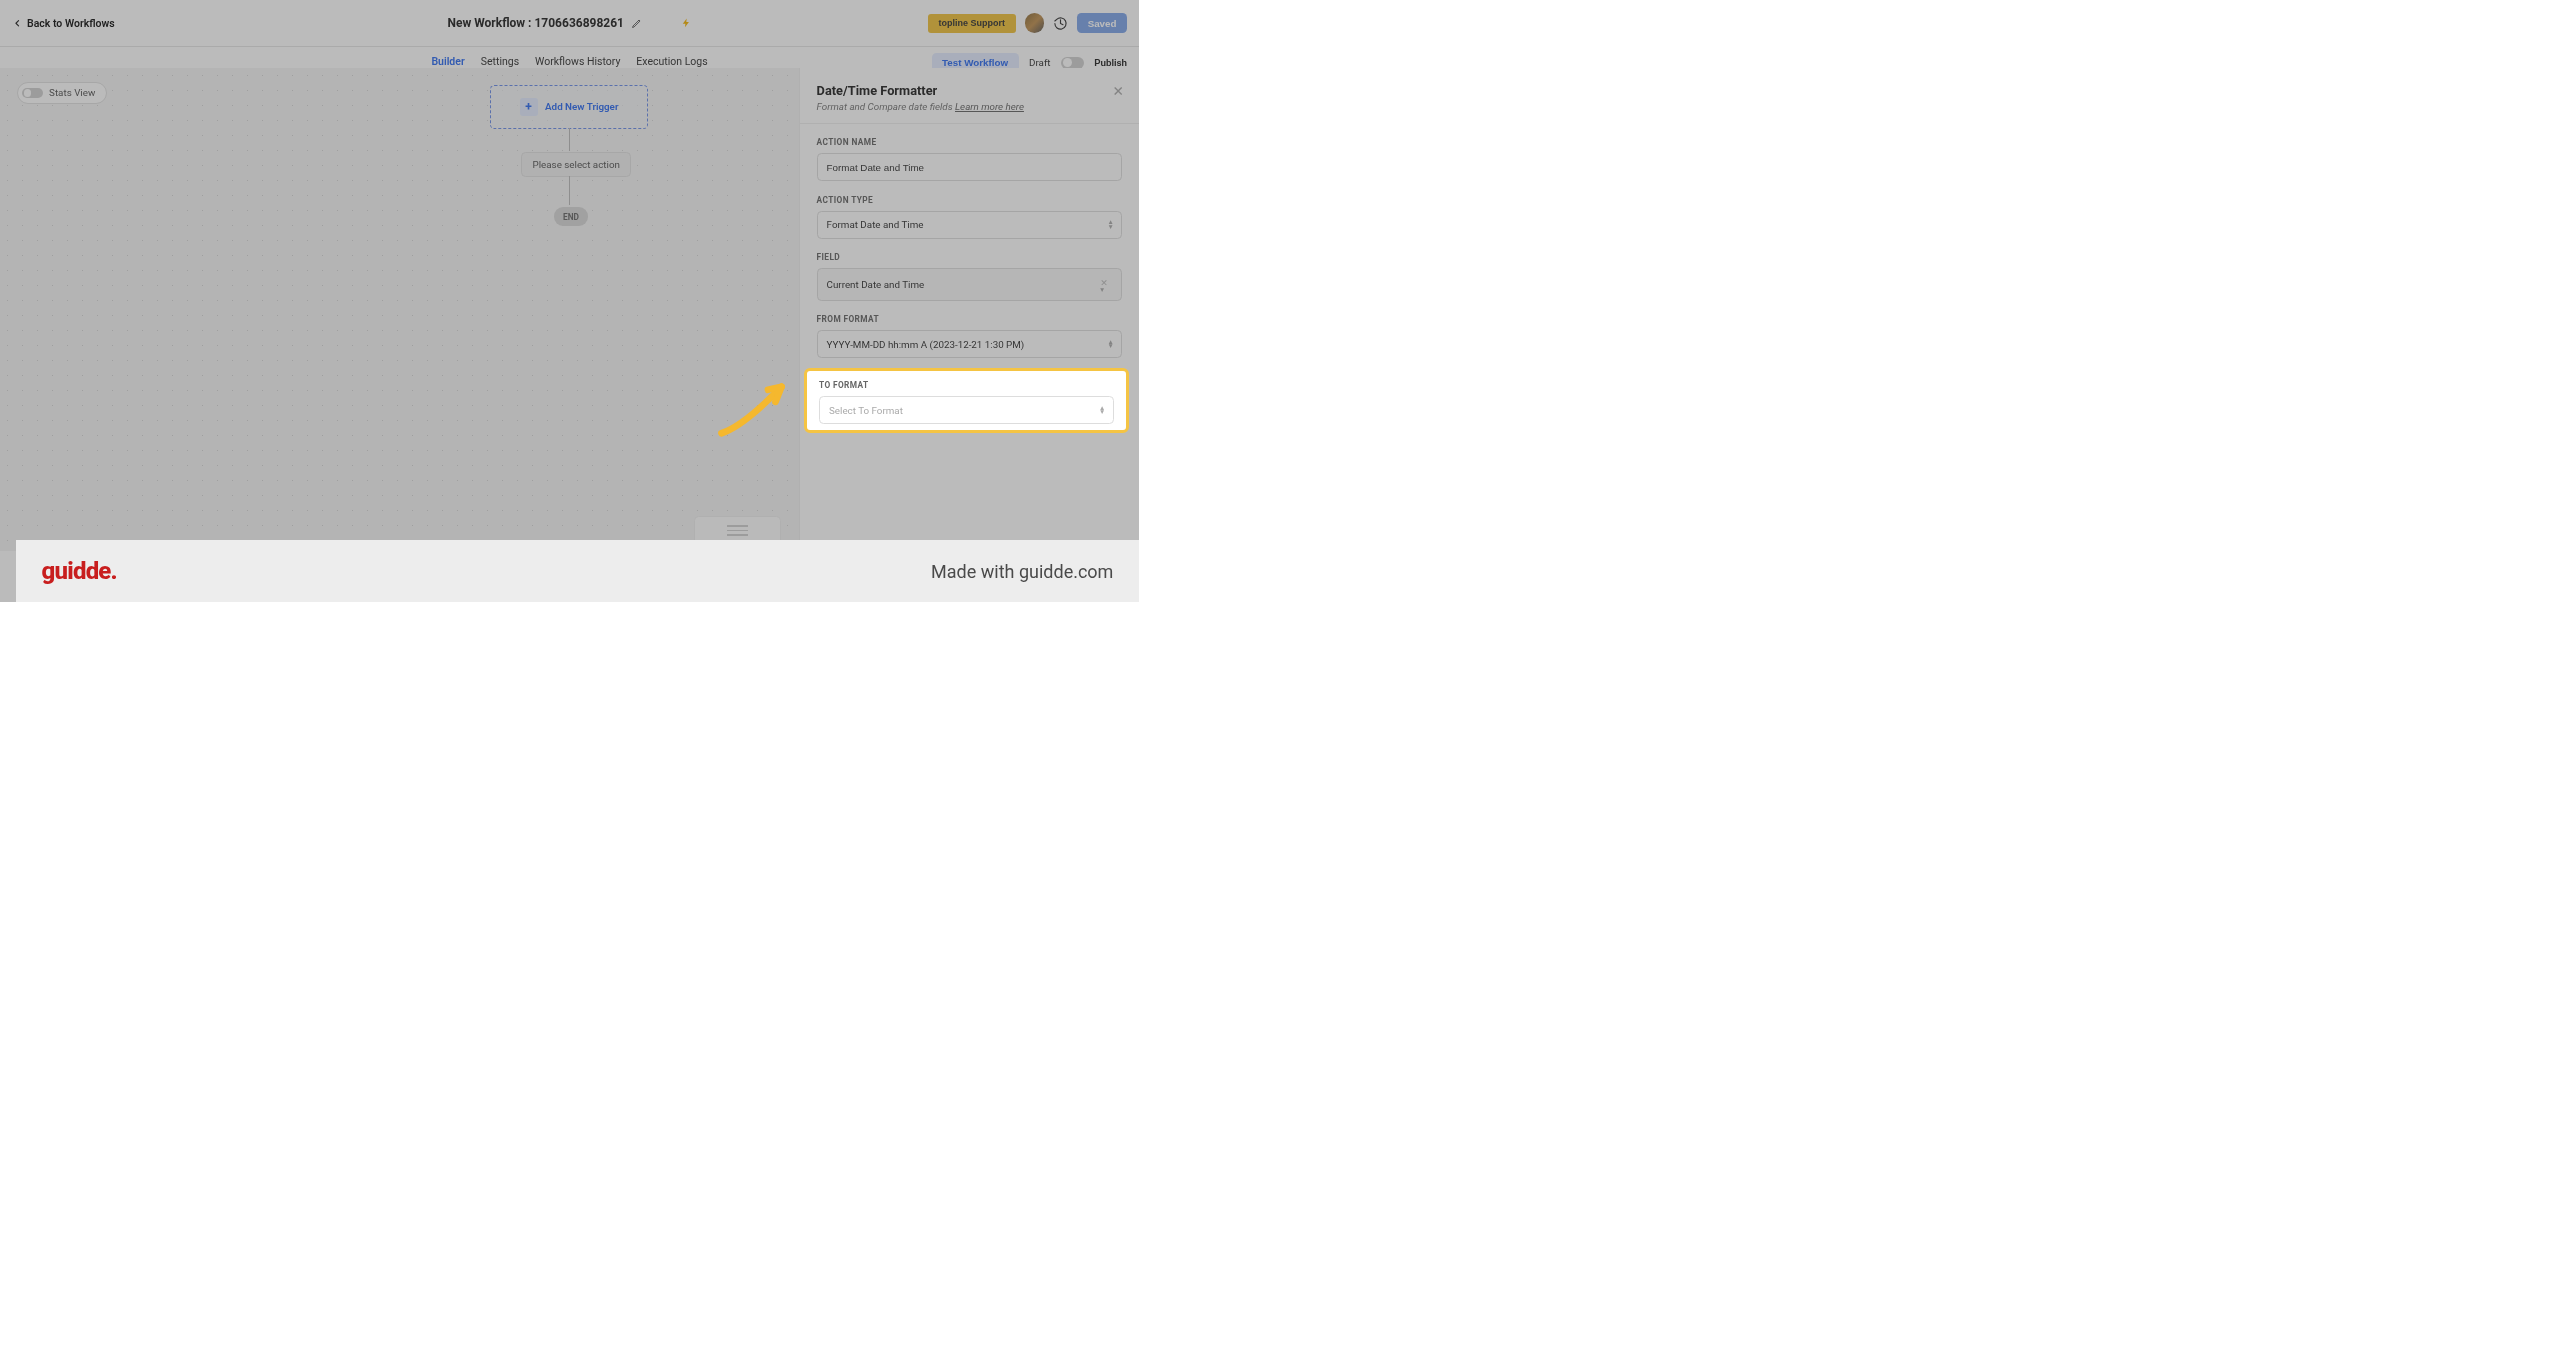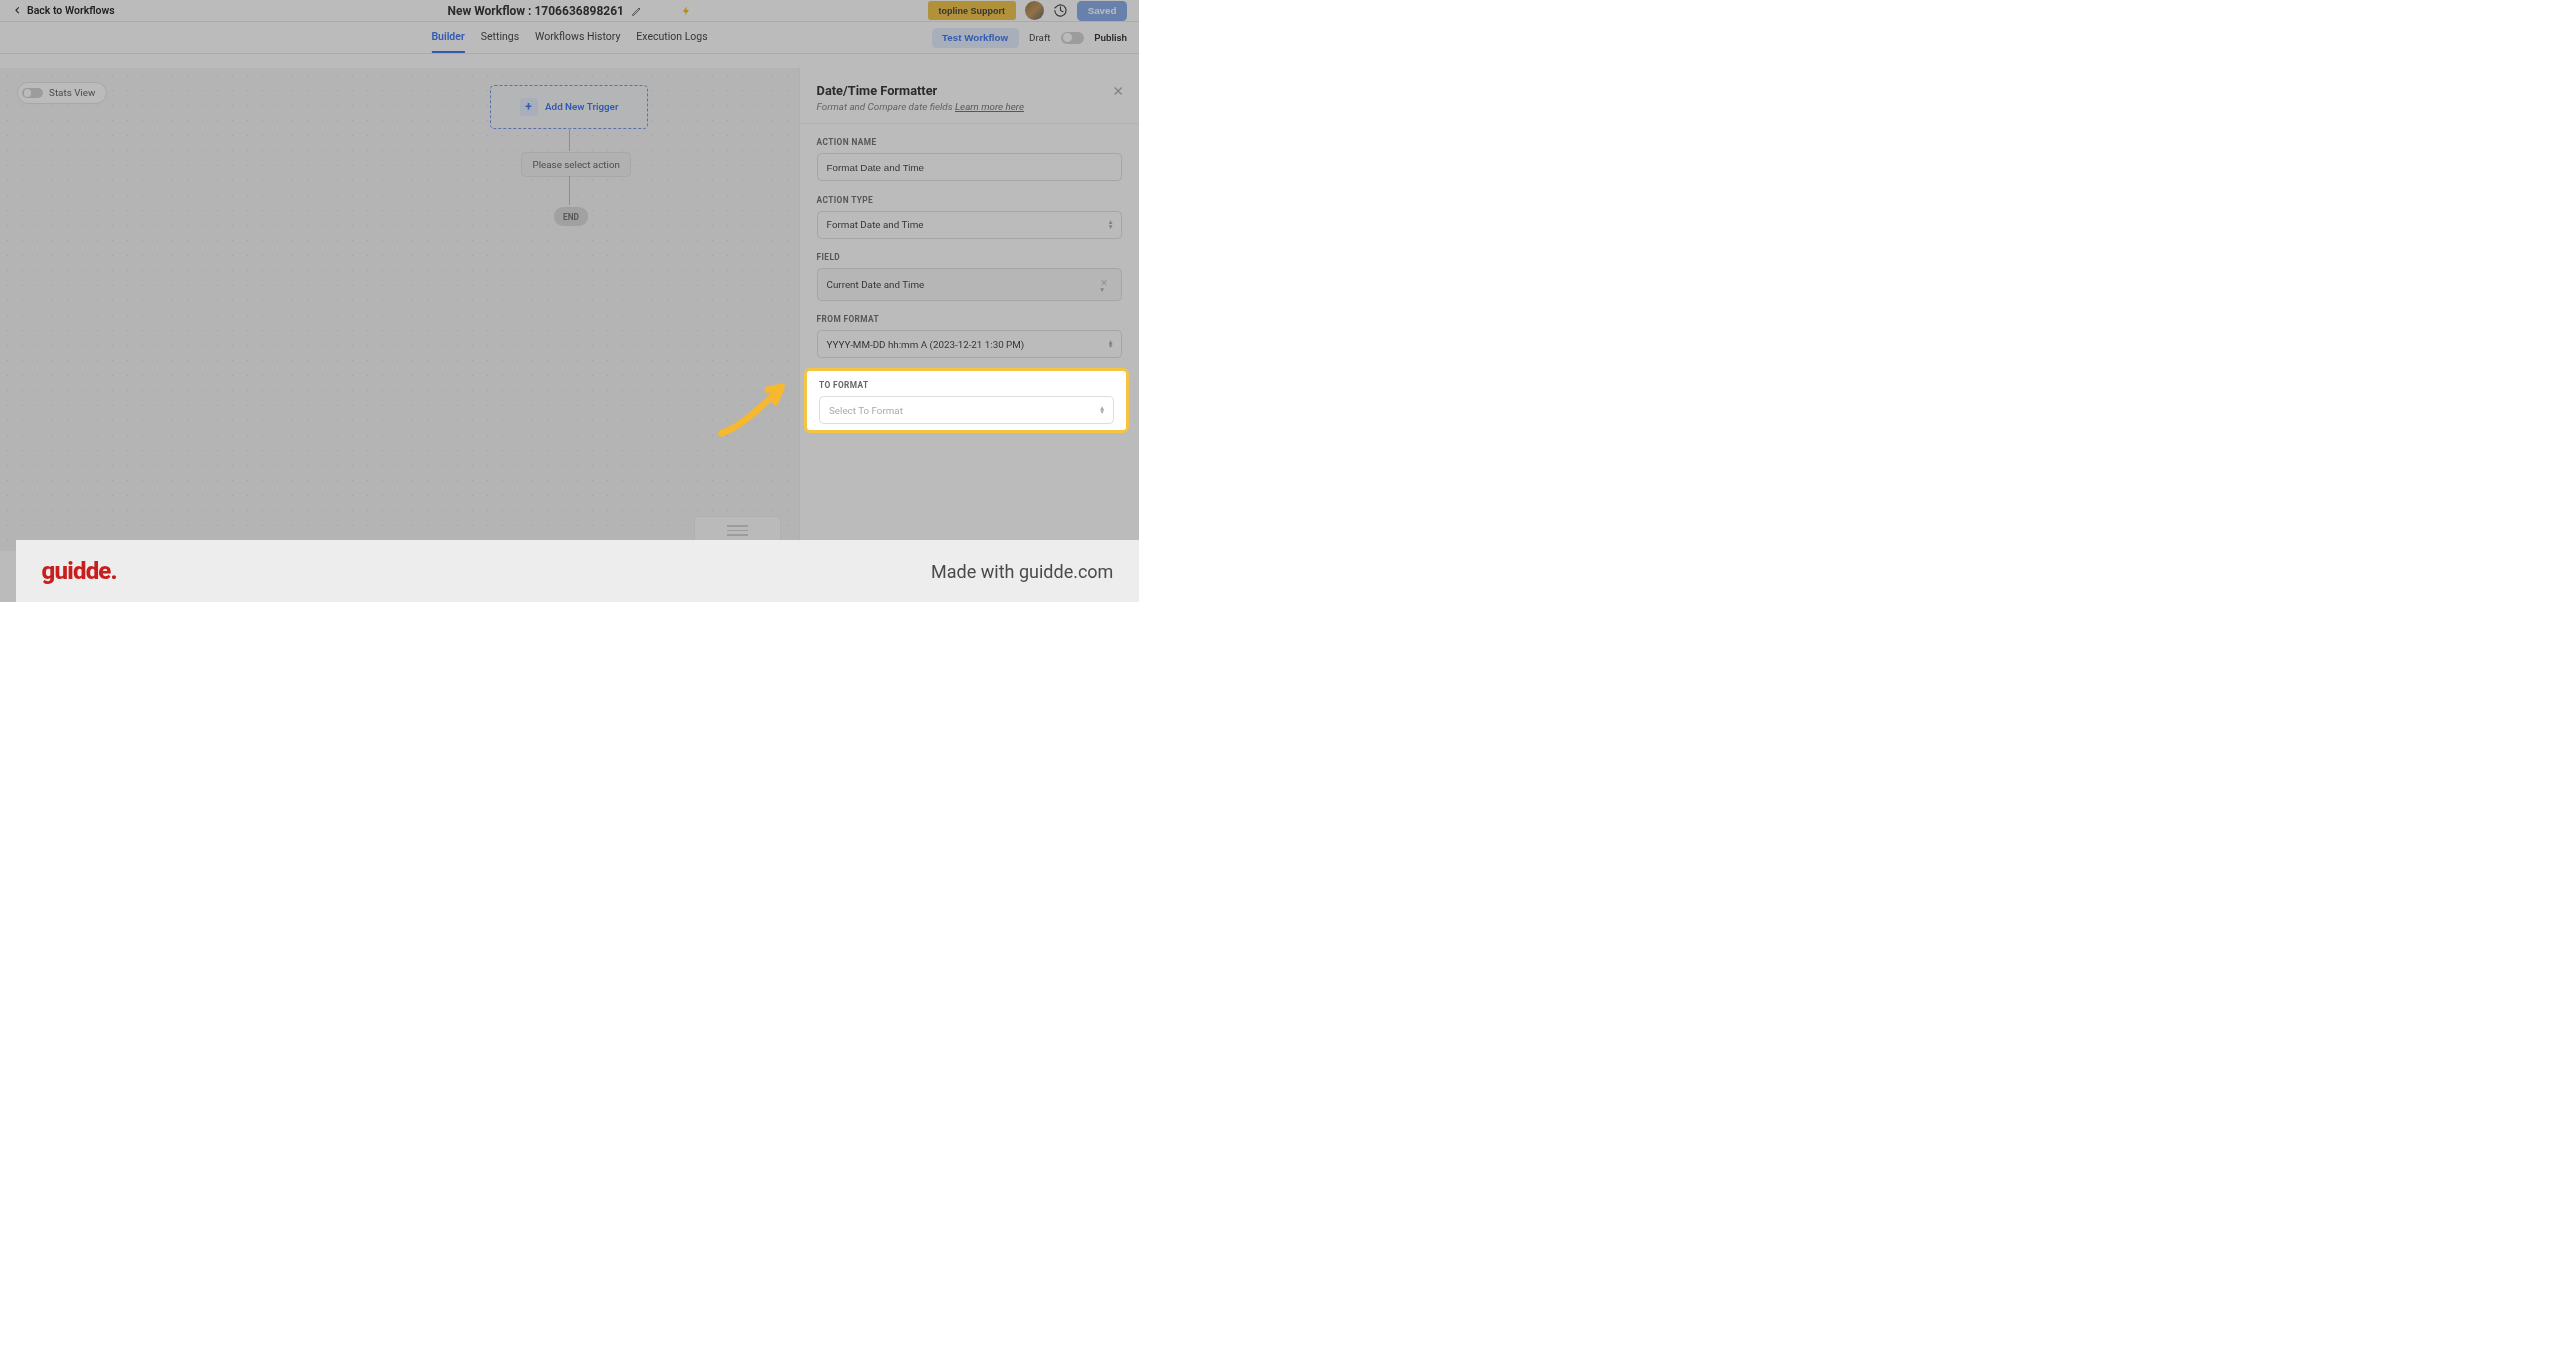--- a/index.html
+++ b/index.html
@@ -1,21 +1,21 @@
 <!DOCTYPE html>
 <html style="font-size:12px"><head>
 <meta charset="utf-8">
 <style>
 * { box-sizing: border-box; margin: 0; padding: 0; }
 body { font-family: -apple-system, BlinkMacSystemFont, "Segoe UI", Roboto, sans-serif; background: #fff; width: 1139px; height: 602px; position: relative; overflow: hidden; }
 
 .overlay { position: absolute; inset: 0; background: rgba(60,60,60,0.35); z-index: 5; pointer-events: none; }
 
 
-.topbar { height: 22px; display: flex; align-items: center; padding: 0 12px; border-bottom: 0.8px solid #e5e5e5; position: relative; }
+.topbar { height: 47px; display: flex; align-items: center; padding: 0 12px; border-bottom: 0.8px solid #e5e5e5; position: relative; }
 .back-btn { display: flex; align-items: center; gap: 4.5px; font-size: 10.5px; font-weight: 600; color: #111; cursor: pointer; }
 .back-btn svg { width: 10.5px; height: 10.5px; }
 .title-wrap { position: absolute; left: 50%; transform: translateX(-50%); display: flex; align-items: center; gap: 7.5px; }
 .title { font-size: 12px; font-weight: 700; color: #222; }
 .edit-icon { width: 12px; height: 12px; color: #555; }
 .bolt-icon { color: #f5b300; margin-left: 30px; }
 .topbar-right { margin-left: auto; display: flex; align-items: center; gap: 9px; }
 .support-btn { background: #f0c13a; color: #333; font-size: 9px; font-weight: 600; padding: 4.5px 10.5px; border-radius: 3px; border: none; }
 .avatar { width: 19.6px; height: 19.6px; border-radius: 50%; background: linear-gradient(135deg,#8a6d3b,#c09050,#555); }
 .history-icon { width: 15px; height: 15px; color: #333; }

